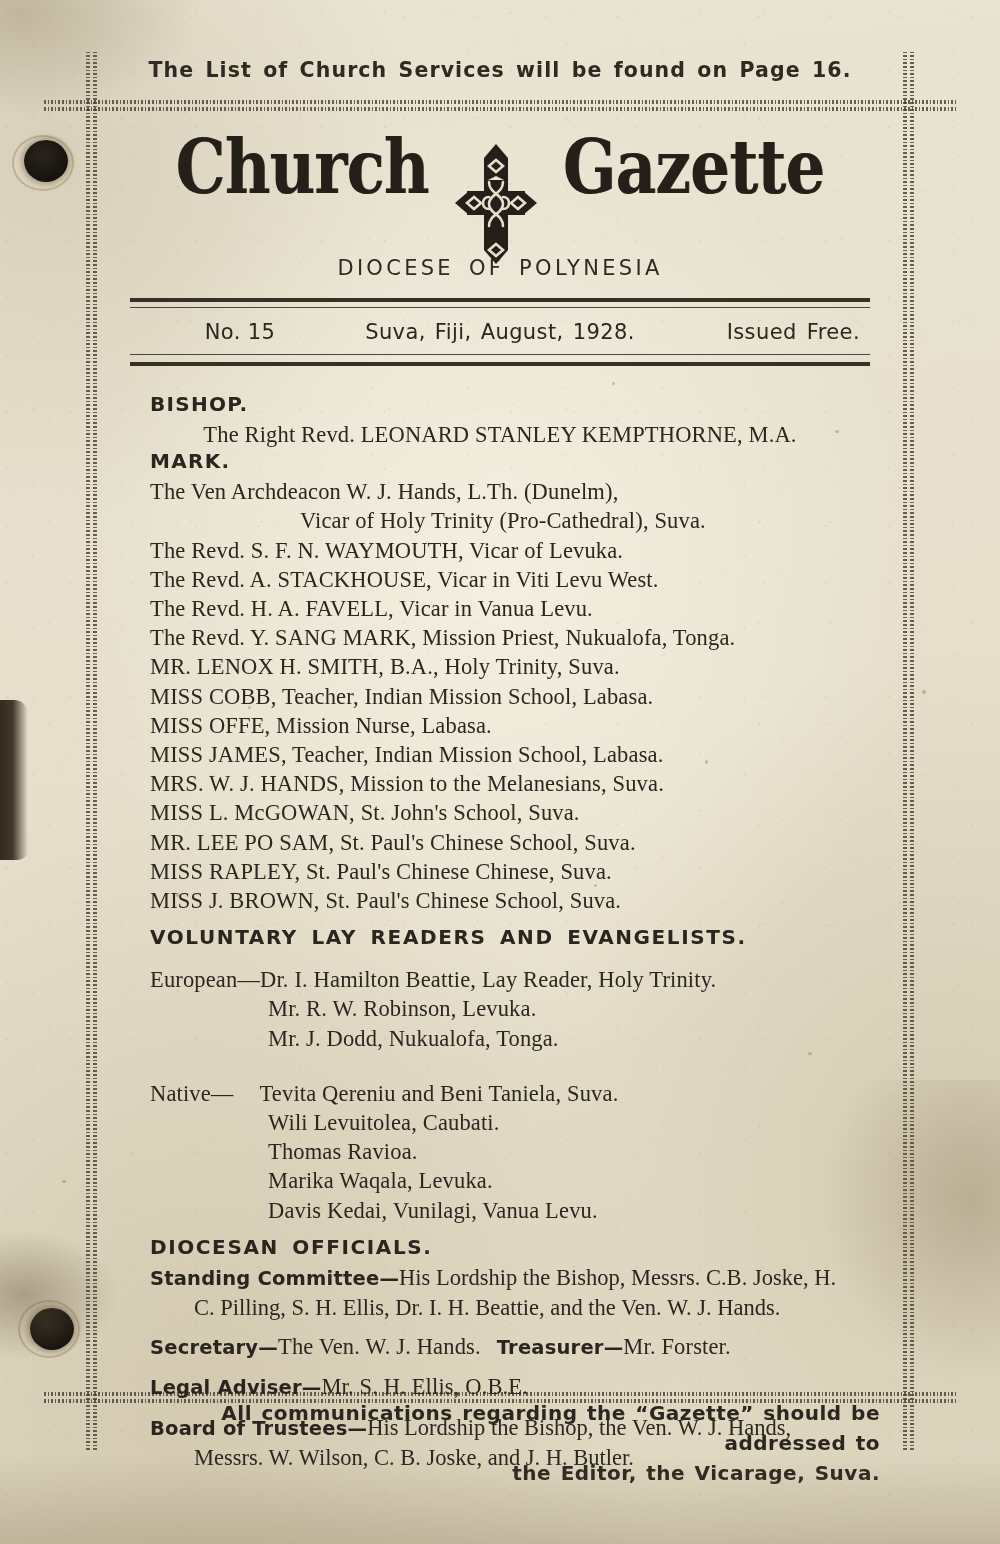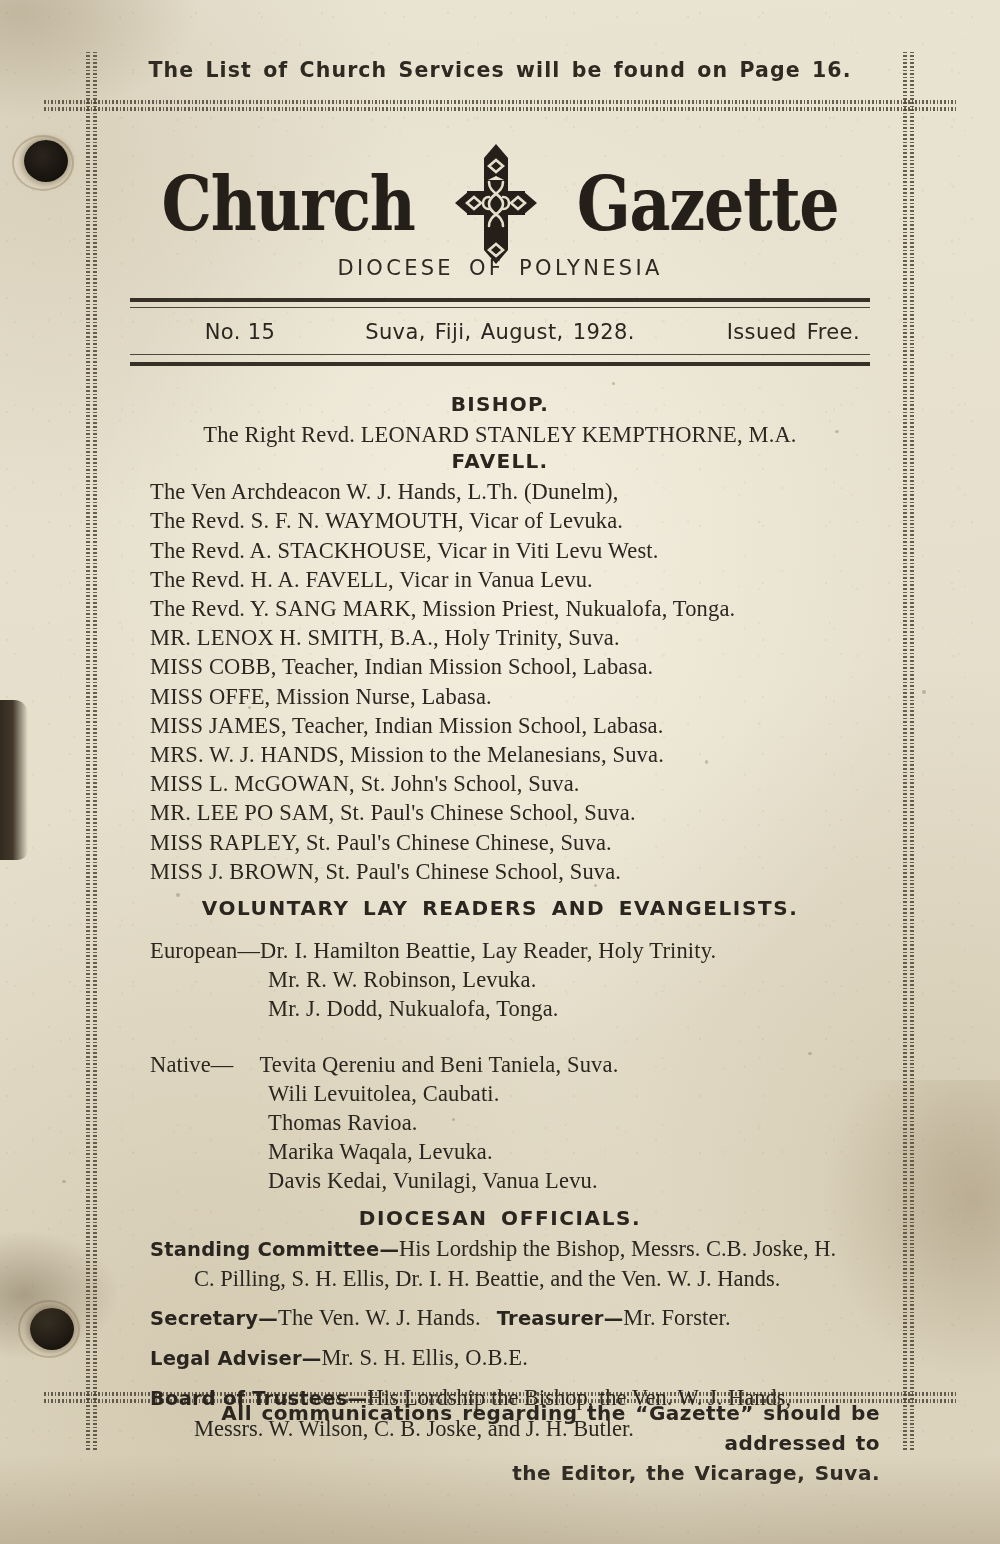--- a/index.html
+++ b/index.html
@@ -79,23 +79,22 @@
     font-size: 20.5px;
     letter-spacing: 1.1px;
     color: #2e2a22;
     word-spacing: 3px;
   }
 
   .masthead {
     position: absolute;
     top: 142px; left: 0; right: 0;
     display: flex;
-    align-items: center;
     justify-content: center;
-    gap: 35px;
+    gap: 21px;
   }
   .mast-word {
     font-family: "DejaVu Serif", serif;
     font-weight: 700;
     font-size: 63px;
     line-height: 1;
     color: #241f18;
     letter-spacing: -1px;
     transform: scaleY(1.18);
     text-shadow: 0.5px 0 0 rgba(36,31,24,.55);
@@ -149,21 +148,21 @@
     top: 392px;
     left: 150px;
     width: 700px;
     color: #2b2720;
   }
   .sec-head {
     font-family: "DejaVu Sans", sans-serif;
     font-weight: 700;
     font-size: 20px;
     letter-spacing: 1.3px;
-    text-align: center;
+    text-align: left;
     color: #2a261f;
     margin: 0 0 4px 0;
     word-spacing: 3px;
   }
   .sec-head.wide { letter-spacing: 1.6px; word-spacing: 5px; }
 
   .line {
     font-family: "Liberation Serif", serif;
     font-size: 22.5px;
     line-height: 29.2px;
@@ -301,23 +300,24 @@
   </div>
 
   <div class="rule-thin" style="top:354px;"></div>
   <div class="rule-thick" style="top:362px;"></div>
 
   <div class="col">
 
     <div class="sec-head">BISHOP.</div>
     <div class="line c">The Right Revd. LEONARD STANLEY KEMPTHORNE, M.A.</div>
 
-    <div class="sec-head">FAVELL.</div>
+    <div class="sec-head">MARK.</div>
 
     <div class="line">The Ven Archdeacon W. J. Hands, L.Th. (Dunelm),</div>
+    <div class="line ind1">Vicar of Holy Trinity (Pro-Cathedral), Suva.</div>
     <div class="line">The Revd. S. F. N. WAYMOUTH, Vicar of Levuka.</div>
     <div class="line">The Revd. A. STACKHOUSE, Vicar in Viti Levu West.</div>
     <div class="line">The Revd. H. A. FAVELL, Vicar in Vanua Levu.</div>
     <div class="line">The Revd. Y. SANG MARK, Mission Priest, Nukualofa, Tonga.</div>
     <div class="line">MR. LENOX H. SMITH, B.A., Holy Trinity, Suva.</div>
     <div class="line">MISS COBB, Teacher, Indian Mission School, Labasa.</div>
     <div class="line">MISS OFFE, Mission Nurse, Labasa.</div>
     <div class="line">MISS JAMES, Teacher, Indian Mission School, Labasa.</div>
     <div class="line">MRS. W. J. HANDS, Mission to the Melanesians, Suva.</div>
     <div class="line">MISS L. McGOWAN, St. John's School, Suva.</div>

